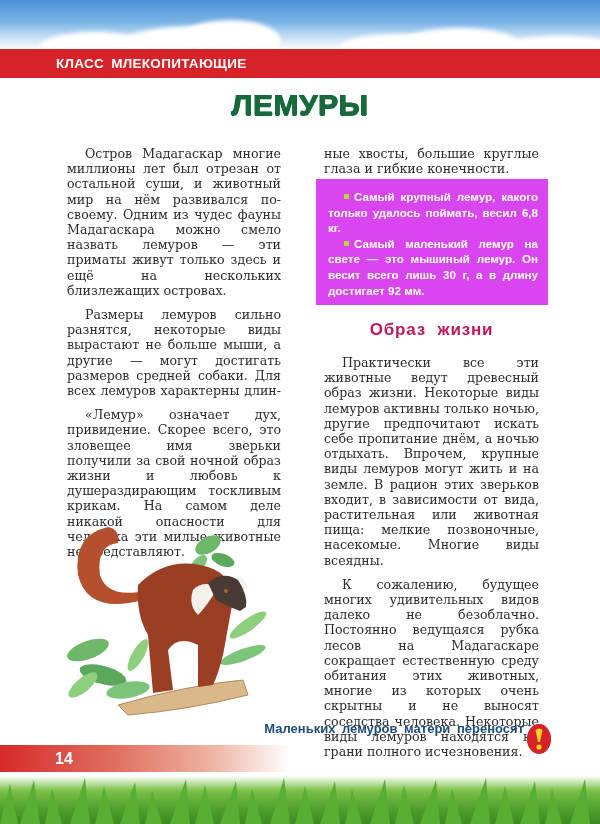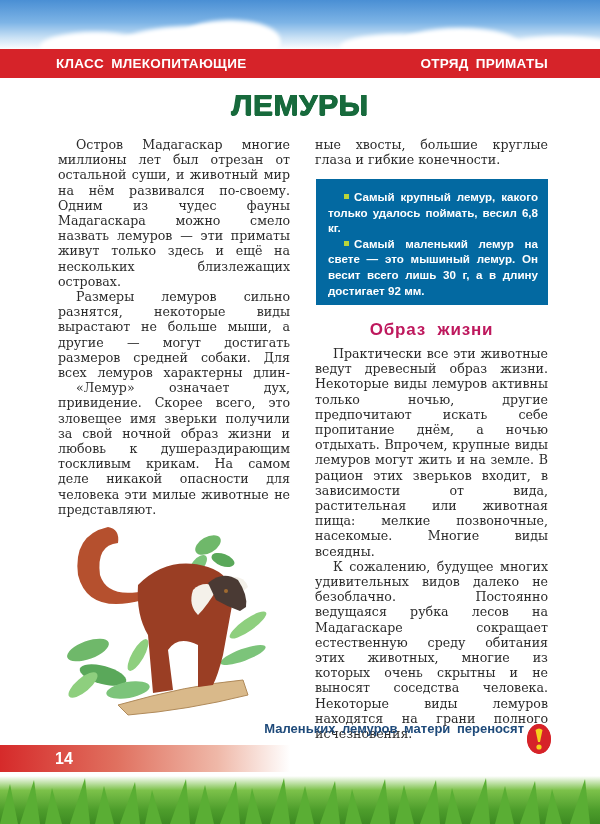--- a/index.html
+++ b/index.html
@@ -26,28 +26,28 @@
     .title {
       position: absolute; left: 0; width: 600px; top: 88px; text-align: center;
       font-family: "Liberation Sans", sans-serif; font-weight: 900; font-size: 30px;
       color: #176a3c; letter-spacing: 0.5px;
       text-shadow: 0.6px 0 #176a3c, -0.6px 0 #176a3c, 0 0.6px #176a3c;
     }
     .col {
       position: absolute; font-size: 12.6px; line-height: 15.2px; color: #2b2b2b;
       text-align: justify; hyphens: manual;
     }
-    .col p { margin: 0; text-indent: 18px; }
+    .col p { margin: 9px; text-indent: 18px; }
     .col p.noindent { text-indent: 0; }
     .col-left { left: 58px; top: 137px; width: 232px; }
     .col-right-top { left: 315px; top: 137px; width: 233px; }
     .col-right-bottom { left: 315px; top: 346px; width: 233px; }
     .factbox {
       position: absolute; left: 316px; top: 179px; width: 232px; height: 126px;
-      background: #0369a1; box-sizing: border-box; padding: 10px 10px 0 12px;
+      background: #d946ef; box-sizing: border-box; padding: 10px 10px 0 12px;
       color: #ffffff; font-family: "Liberation Sans", sans-serif; font-weight: bold;
       font-size: 11.6px; line-height: 15.6px; text-align: justify;
     }
     .factbox p { margin: 0; text-indent: 16px; }
     .bullet {
       display: inline-block; width: 5px; height: 5px; background: #b8d43a;
       margin-right: 5px; vertical-align: middle; position: relative; top: -1px;
     }
     .subhead {
       position: absolute; left: 315px; width: 233px; top: 320px; text-align: center;
@@ -85,21 +85,20 @@
   <div class="cloud" style="left:40px;top:32px;width:110px;height:30px;"></div>
   <div class="cloud" style="left:120px;top:26px;width:160px;height:36px;"></div>
   <div class="cloud" style="left:180px;top:20px;width:100px;height:40px;"></div>
   <div class="cloud" style="left:340px;top:34px;width:120px;height:26px;"></div>
   <div class="cloud" style="left:400px;top:28px;width:120px;height:34px;"></div>
   <div class="cloud" style="left:500px;top:36px;width:120px;height:24px;"></div>
 </div>
 
 <div class="band">
   <span class="band-text" style="left:56px;">КЛАСС  МЛЕКОПИТАЮЩИЕ</span>
-  <span class="band-text" style="right:52px;">ОТРЯД  ПРИМАТЫ</span>
 </div>
 
 <div class="title">ЛЕМУРЫ</div>
 
 <div class="col col-left">
   <p>Остров Мадагаскар многие миллионы лет был отрезан от остальной суши, и животный мир на нём развивался по-своему. Одним из чудес фауны Мадагаскара можно смело назвать лемуров — эти приматы живут только здесь и ещё на нескольких близлежащих островах.</p>
   <p style="text-align-last:justify;">Размеры лемуров сильно разнятся, некоторые виды вырастают не больше мыши, а другие — могут достигать размеров средней собаки. Для всех лемуров характерны длин-</p>
   <p>«Лемур» означает дух, привидение. Скорее всего, это зловещее имя зверьки получили за свой ночной образ жизни и любовь к душераздирающим тоскливым крикам. На самом деле никакой опасности для человека эти милые животные не представляют.</p>
 </div>
 

